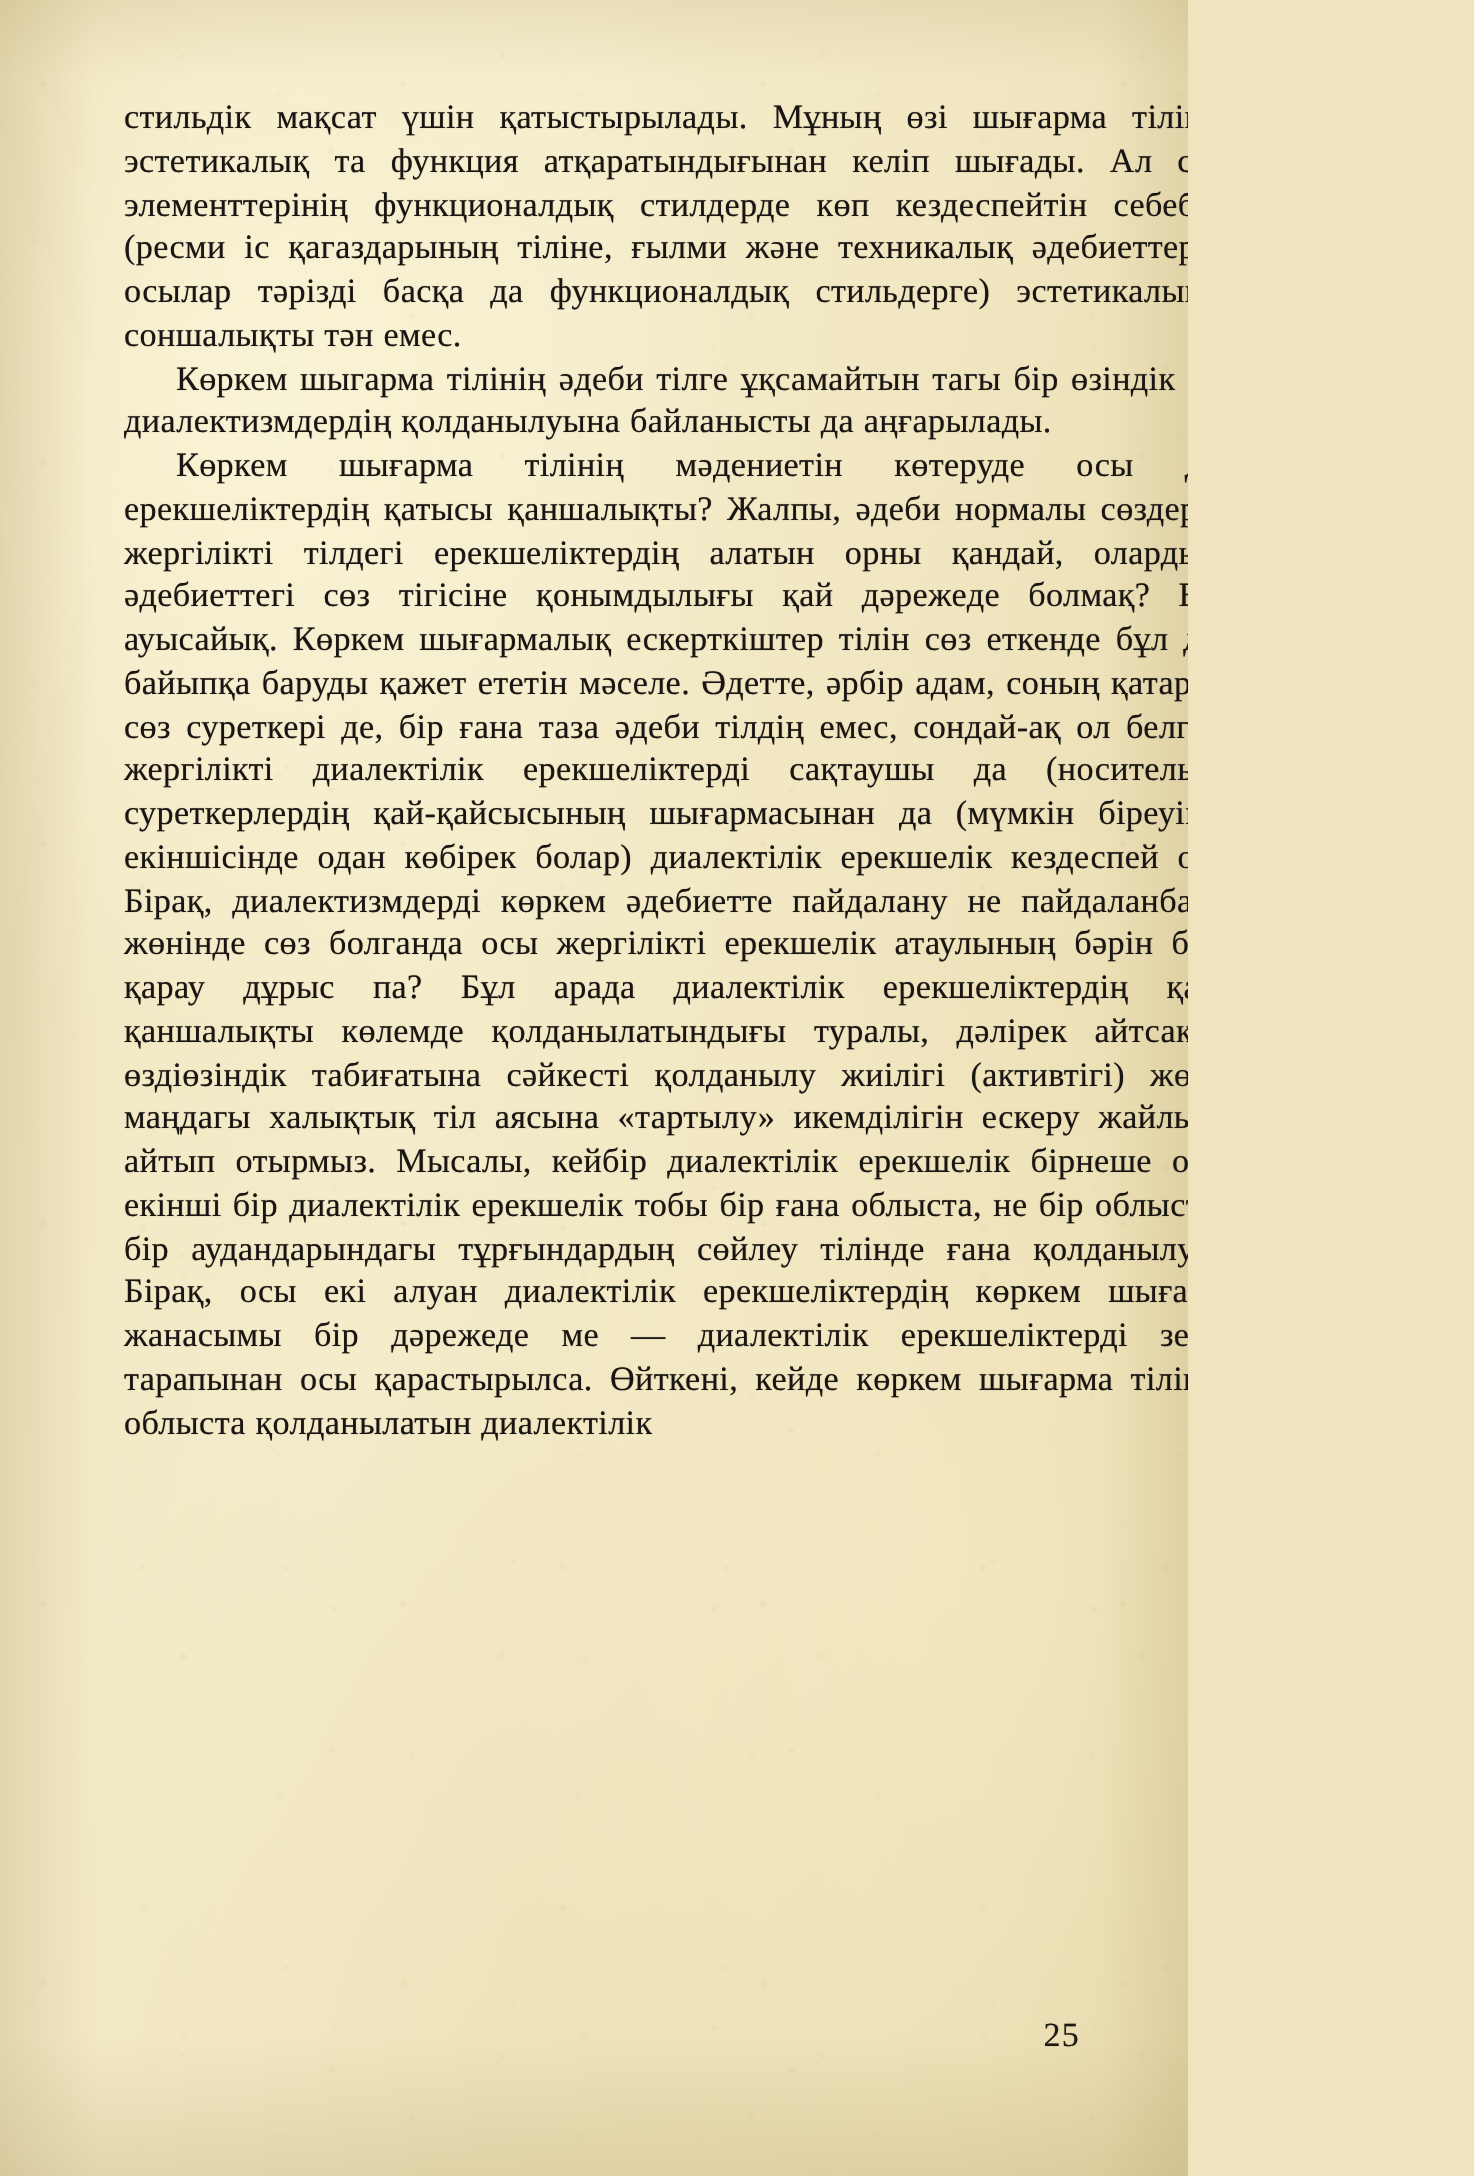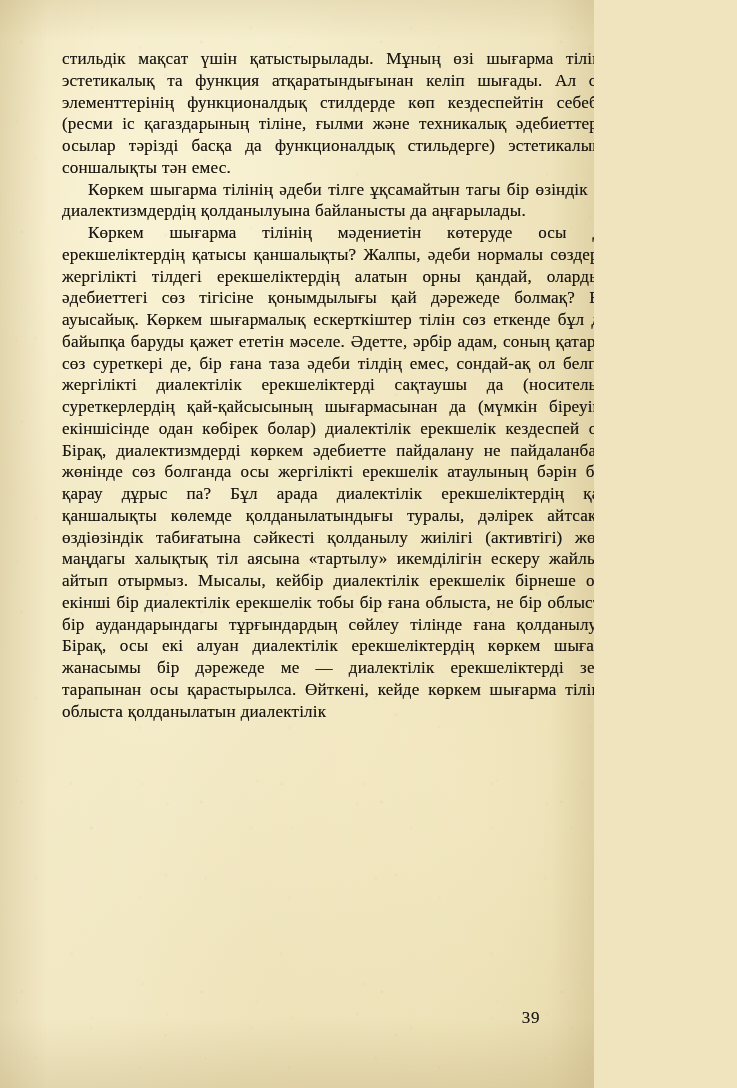--- a/index.html
+++ b/index.html
@@ -101,15 +101,15 @@
 
   <div class="edge-shade"></div>
   <div class="grain"></div>
 
   <div class="textblock">
     <p class="para">стильдік мақсат үшін қатыстырылады. Мұның өзі шығарма тілінің жалпы эстетикалық та функция атқаратындығынан келіп шығады. Ал сөйлеу тілі элементтерінің функционалдық стилдерде көп кездеспейтін себебі, бұларға (ресми іс қагаздарының тіліне, ғылми және техникалық әдебиеттердің тіліне, осылар тәрізді басқа да функционалдық стильдерге) эстетикалық функция соншалықты тән емес.</p>
     <p class="para indented">Көркем шыгарма тілінің әдеби тілге ұқсамайтын тагы бір өзіндік ерекшелігі, диалектизмдердің қолданылуына байланысты да аңғарылады.</p>
     <p class="para indented">Көркем шығарма тілінің мәдениетін көтеруде осы диалектілік ерекшеліктердің қатысы қаншалықты? Жалпы, әдеби нормалы сөздердің ішінде жергілікті тілдегі ерекшеліктердің алатын орны қандай, олардың көркем әдебиеттегі сөз тігісіне қонымдылығы қай дәрежеде болмақ? Енді соған ауысайық. Көркем шығармалық ескерткіштер тілін сөз еткенде бұл да бір сала байыпқа баруды қажет ететін мәселе. Әдетте, әрбір адам, соның қатарында әрбір сөз суреткері де, бір ғана таза әдеби тілдің емес, сондай-ақ ол белгілі шамада жергілікті диалектілік ерекшеліктерді сақтаушы да (носитель). Демек, суреткерлердің қай-қайсысының шығармасынан да (мүмкін біреуінде аз, ал екіншісінде одан көбірек болар) диалектілік ерекшелік кездеспей отырмайды. Бірақ, диалектизмдерді көркем әдебиетте пайдалану не пайдаланбау мәселесі жөнінде сөз болганда осы жергілікті ерекшелік атаулының бәрін бір тұрғыда қарау дұрыс па? Бұл арада диалектілік ерекшеліктердің қайсысының қаншалықты көлемде қолданылатындығы туралы, дәлірек айтсақ, олардың өздіөзіндік табиғатына сәйкесті қолданылу жиілігі (активтігі) жөнінде, сол маңдагы халықтық тіл аясына «тартылу» икемділігін ескеру жайлы ойласуды айтып отырмыз. Мысалы, кейбір диалектілік ерекшелік бірнеше облыста, ал екінші бір диалектілік ерекшелік тобы бір ғана облыста, не бір облыстың белгілі бір аудандарындагы тұрғындардың сөйлеу тілінде ғана қолданылуы мүмкін. Бірақ, осы екі алуан диалектілік ерекшеліктердің көркем шығарма тіліне жанасымы бір дәрежеде ме — диалектілік ерекшеліктерді зерттеушілер тарапынан осы қарастырылса. Өйткені, кейде көркем шығарма тіліне бірнеше облыста қолданылатын диалектілік</p>
   </div>
 
-  <div class="pagenum">39</div>
+  <div class="pagenum">25</div>
 
 </div>
 
 </body></html>

